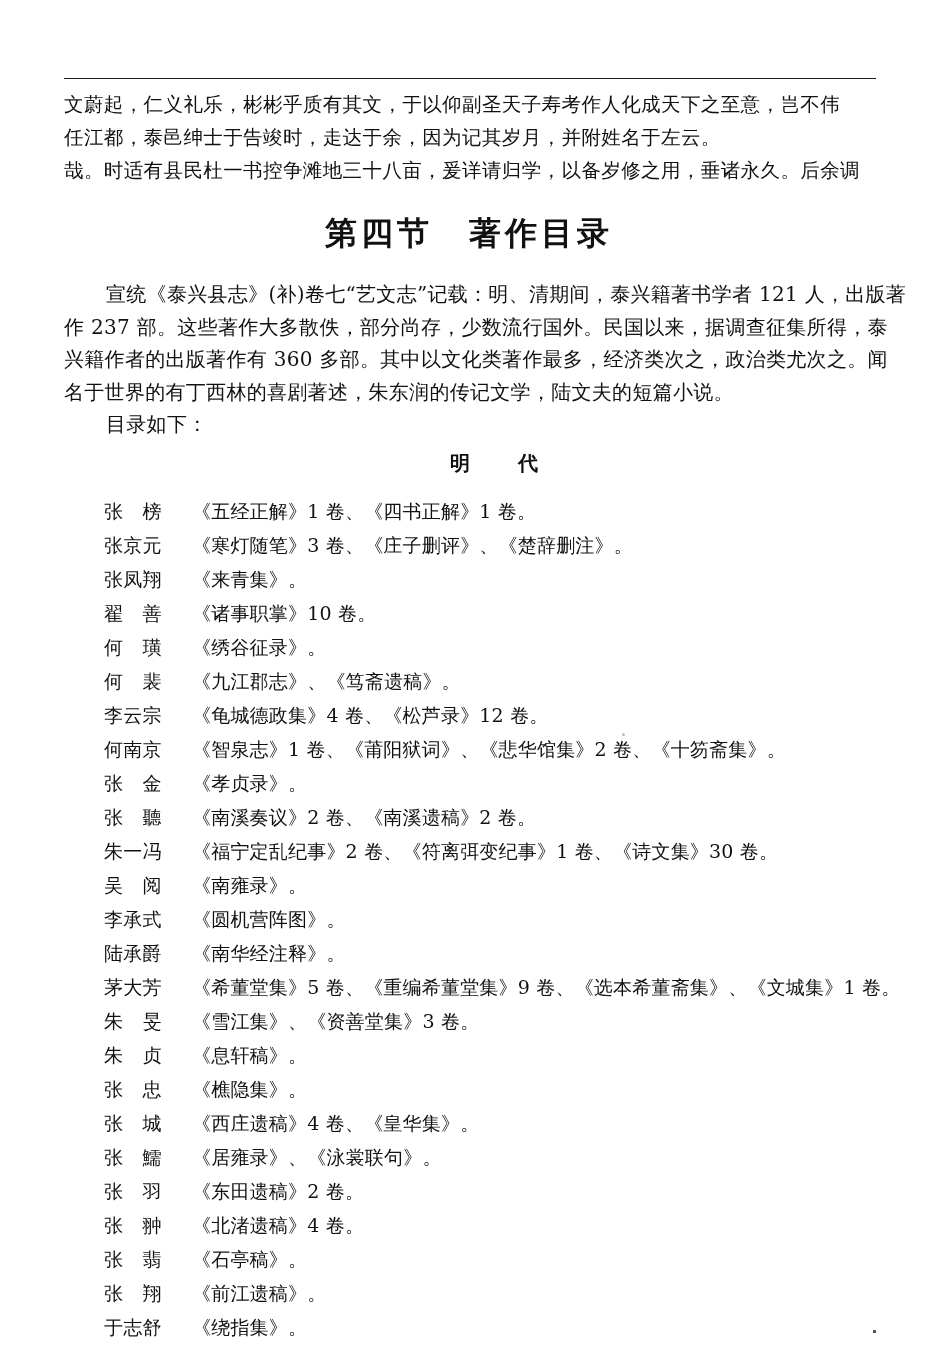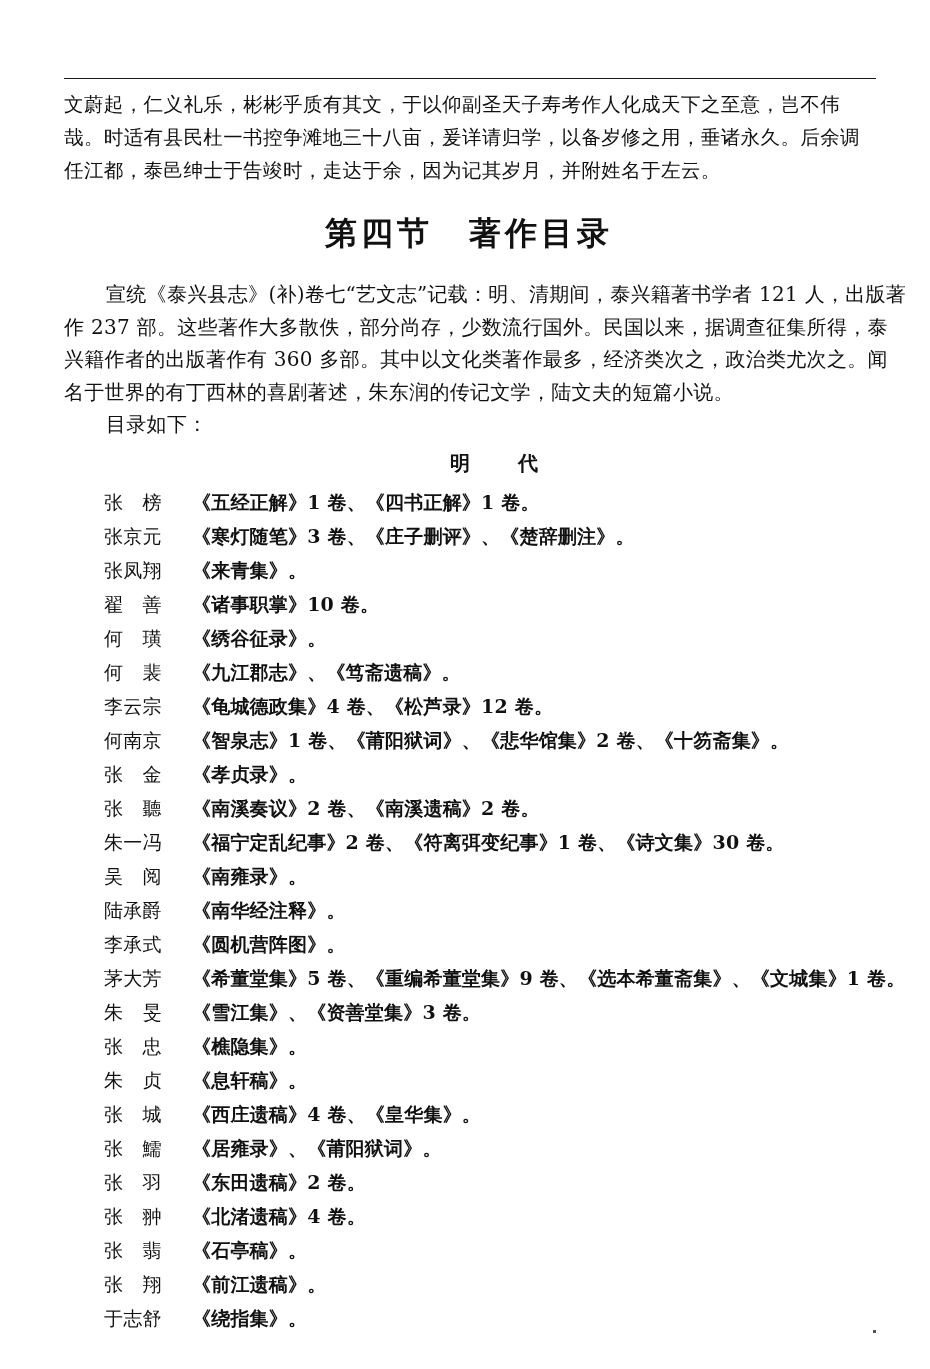--- a/index.html
+++ b/index.html
@@ -95,25 +95,25 @@
     display: flex;
     align-items: baseline;
     height: 34px;
     font-size: 19px;
     white-space: nowrap;
   }
   .cat-author {
     width: 88px;
     flex: 0 0 88px;
     letter-spacing: 0.2px;
+    margin-top: 9px;
   }
   .cat-works {
     flex: 1 1 auto;
     letter-spacing: 0.2px;
-    font-weight: bold;
   }
   .corner-mark {
     position: absolute;
     right: 58px;
     bottom: 36px;
     width: 3px;
     height: 3px;
     background: #555;
   }
   .speck {
@@ -124,22 +124,22 @@
 </style>
 </head>
 <body>
 
 <div class="page">
 
   <div class="rule-top"></div>
 
   <div class="intro-block">
     <div class="intro-line">文蔚起，仁义礼乐，彬彬乎质有其文，于以仰副圣天子寿考作人化成天下之至意，岂不伟</div>
+    <div class="intro-line">任江都，泰邑绅士于告竣时，走达于余，因为记其岁月，并附姓名于左云。</div>
     <div class="intro-line">哉。时适有县民杜一书控争滩地三十八亩，爰详请归学，以备岁修之用，垂诸永久。后余调</div>
-    <div class="intro-line">任江都，泰邑绅士于告竣时，走达于余，因为记其岁月，并附姓名于左云。</div>
   </div>
 
   <div class="section-title">第四节　著作目录</div>
 
   <div class="para-block">
     <div class="para-line indent">宣统《泰兴县志》(补)卷七“艺文志”记载：明、清期间，泰兴籍著书学者 121 人，出版著</div>
     <div class="para-line">作 237 部。这些著作大多散佚，部分尚存，少数流行国外。民国以来，据调查征集所得，泰</div>
     <div class="para-line">兴籍作者的出版著作有 360 多部。其中以文化类著作最多，经济类次之，政治类尤次之。闻</div>
     <div class="para-line">名于世界的有丁西林的喜剧著述，朱东润的传记文学，陆文夫的短篇小说。</div>
   </div>
@@ -193,50 +193,50 @@
       </div>
     <div class="cat-row">
         <span class="cat-author">朱一冯</span>
         <span class="cat-works">《福宁定乱纪事》2 卷、《符离弭变纪事》1 卷、《诗文集》30 卷。</span>
       </div>
     <div class="cat-row">
         <span class="cat-author">吴　阅</span>
         <span class="cat-works">《南雍录》。</span>
       </div>
     <div class="cat-row">
+        <span class="cat-author">李承式</span>
+        <span class="cat-works">《圆机营阵图》。</span>
+      </div>
+    <div class="cat-row">
         <span class="cat-author">陆承爵</span>
         <span class="cat-works">《南华经注释》。</span>
       </div>
     <div class="cat-row">
-        <span class="cat-author">李承式</span>
-        <span class="cat-works">《圆机营阵图》。</span>
-      </div>
-    <div class="cat-row">
         <span class="cat-author">茅大芳</span>
         <span class="cat-works">《希董堂集》5 卷、《重编希董堂集》9 卷、《选本希董斋集》、《文城集》1 卷。</span>
       </div>
     <div class="cat-row">
         <span class="cat-author">朱　旻</span>
         <span class="cat-works">《雪江集》、《资善堂集》3 卷。</span>
       </div>
     <div class="cat-row">
+        <span class="cat-author">朱　贞</span>
+        <span class="cat-works">《息轩稿》。</span>
+      </div>
+    <div class="cat-row">
         <span class="cat-author">张　忠</span>
         <span class="cat-works">《樵隐集》。</span>
       </div>
     <div class="cat-row">
-        <span class="cat-author">朱　贞</span>
-        <span class="cat-works">《息轩稿》。</span>
-      </div>
-    <div class="cat-row">
         <span class="cat-author">张　城</span>
         <span class="cat-works">《西庄遗稿》4 卷、《皇华集》。</span>
       </div>
     <div class="cat-row">
         <span class="cat-author">张　鱬</span>
-        <span class="cat-works">《居雍录》、《莆阳狱词》。</span>
+        <span class="cat-works">《居雍录》、《泳裳联句》。</span>
       </div>
     <div class="cat-row">
         <span class="cat-author">张　羽</span>
         <span class="cat-works">《东田遗稿》2 卷。</span>
       </div>
     <div class="cat-row">
         <span class="cat-author">张　翀</span>
         <span class="cat-works">《北渚遗稿》4 卷。</span>
       </div>
     <div class="cat-row">

